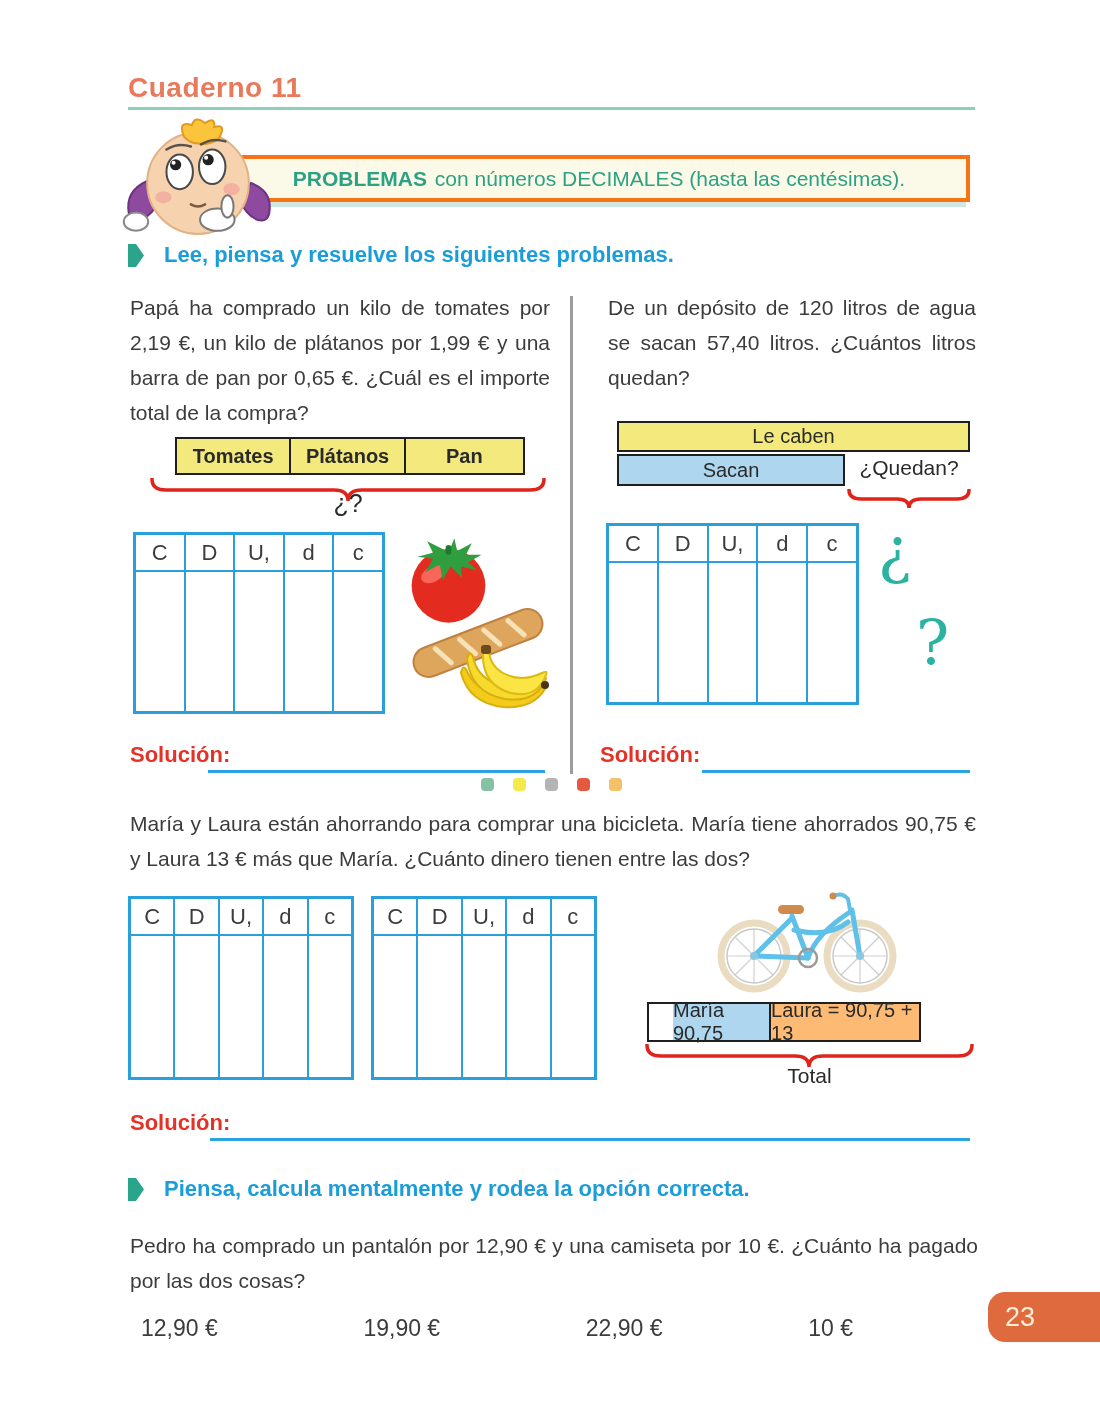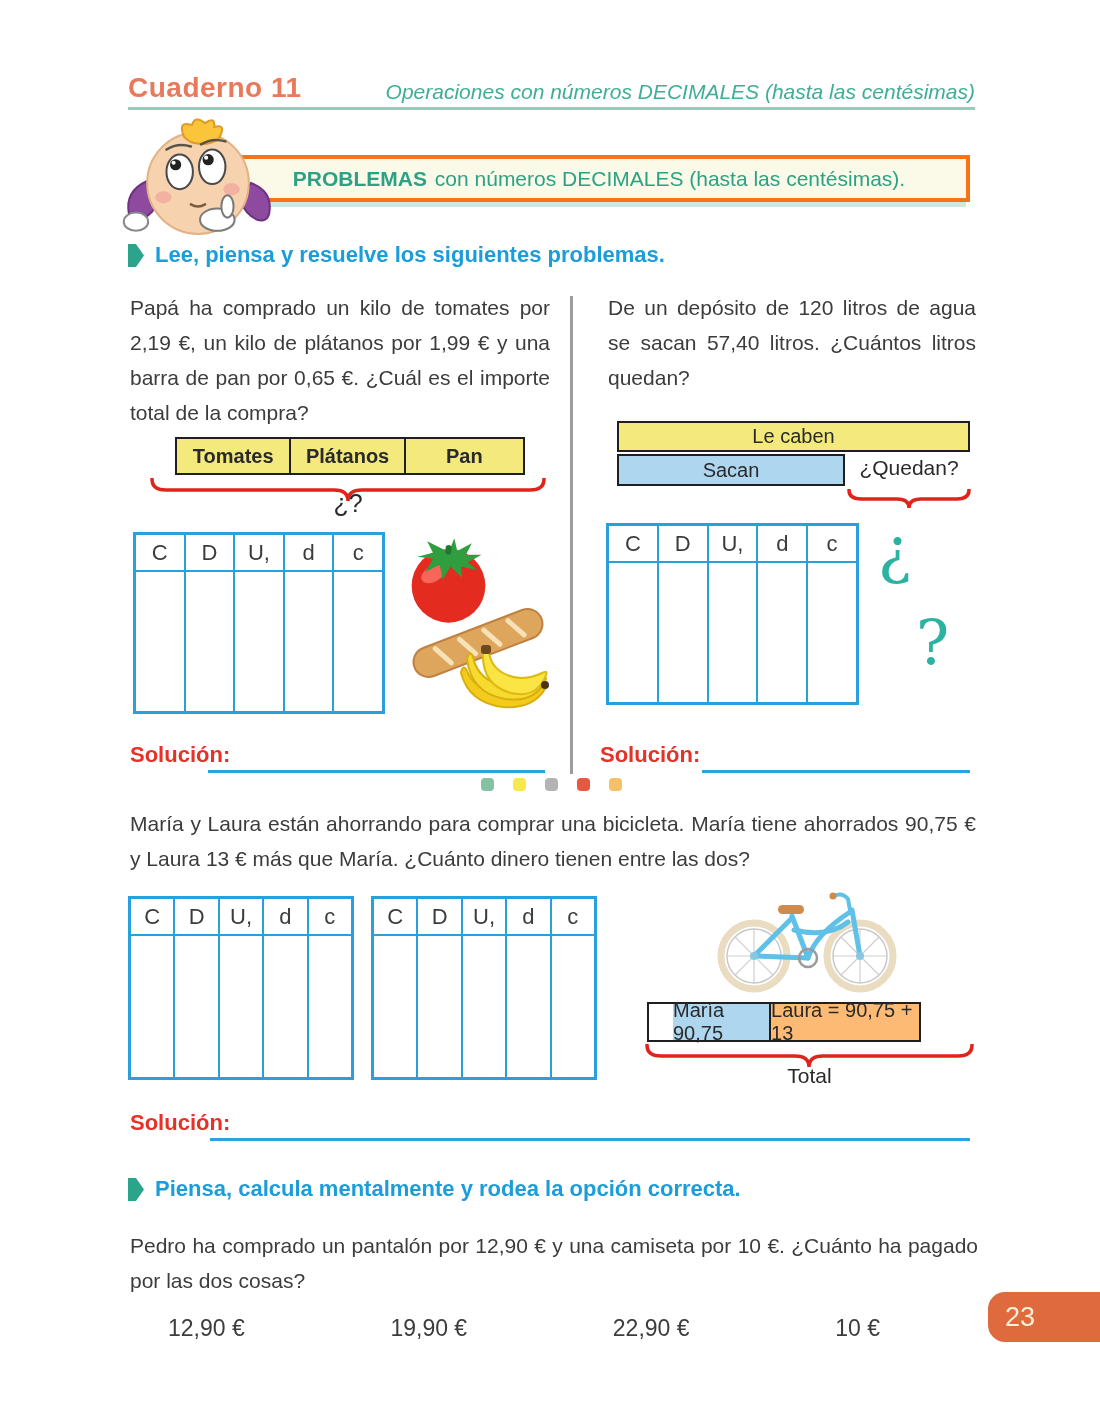--- a/index.html
+++ b/index.html
@@ -14,21 +14,21 @@
 
   
   .banner { position:absolute; left:228px; top:155px; width:742px; height:47px; background:#FBFAE8;
             border:4px solid #f97316; box-shadow:-4px 5px 0 rgba(130,195,170,.38);
             display:flex; align-items:center; justify-content:center; font-size:21px; color:#2CA184; }
   .banner b { font-weight:bold; margin-right:2px; }
   .banner span { white-space:pre-wrap; }
   .mascot { position:absolute; left:110px; top:118px; width:178px; height:122px; z-index:2; }
 
   
-  .sec-head { position:absolute; display:flex; align-items:center; gap:11px; }
+  .sec-head { position:absolute; display:flex; align-items:center; gap:20px; }
   .sec-head .txt { font-size:22px; font-weight:bold; color:#1B9DD9; }
   .arrow-ic { width:16px; height:23px; flex:0 0 auto; }
 
   .prob { position:absolute; font-size:21px; line-height:35px; text-align:justify; color:#3c3c3c; }
 
   .vdiv { position:absolute; left:570px; top:296px; width:3px; height:478px; background:#9C9C9C; }
 
   
   .strip { position:absolute; display:flex; border:2px solid #1f1f1f; }
   .strip .cell { display:flex; align-items:center; justify-content:center; font-size:20px; color:#2a2a2a; }
@@ -53,35 +53,34 @@
 
   
   .sol-label { position:absolute; font-size:22px; font-weight:bold; color:#E63127; }
   .sol-line { position:absolute; height:3px; background:#2AA3E0; }
 
   .dots { position:absolute; left:481px; top:778px; display:flex; gap:19px; }
   .dot { width:13px; height:13px; border-radius:4px; }
 
   .deco-q { position:absolute; font-family:"DejaVu Serif", serif; color:#2BB2A1; font-size:62px; line-height:1; }
 
-  .opts { position:absolute; left:168px; top:1315px; width:712px; display:flex; justify-content:space-between;text-align:right; }
+  .opts { position:absolute; left:141px; top:1315px; width:712px; display:flex; justify-content:space-between;text-align:right; }
   .opt { font-size:23px; color:#3c3c3c; }
 
   .page-badge { position:absolute; left:988px; top:1292px; width:112px; height:50px; background:#DF6A3D;
                 border-radius:17px 0 0 17px; color:#FBEFD8; font-size:27px; display:flex; align-items:center; padding-left:17px; }
 
   svg { display:block; }
 </style>
 </head>
 <body>
 
 <div class="page">
 
   <div class="hdr-title">Cuaderno 11</div>
-  <div class="hdr-sub">Operaciones con números DECIMALES (hasta las centésimas)</div>
   <div class="hdr-rule"></div>
 
   <svg class="mascot" viewBox="0 0 170 120">
     <path d="M34,62 Q12,72 16,94 Q18,103 28,100 Q40,95 46,80 Z" fill="#8E4A9E" stroke="#6D3380" stroke-width="2"></path>
     <path d="M136,64 Q158,72 154,94 Q152,103 142,100 Q131,95 126,82 Z" fill="#8E4A9E" stroke="#6D3380" stroke-width="2"></path>
     <ellipse cx="23" cy="102" rx="12" ry="9" fill="#fff" stroke="#8a8a8a" stroke-width="2"></ellipse>
     <circle cx="84" cy="64" r="50" fill="#F6D3AE" stroke="#E2B184" stroke-width="2"></circle>
     <path d="M70,18 Q64,2 78,7 Q81,-3 91,5 Q101,-2 100,9 Q113,5 104,21 Q94,27 84,25 Q76,25 70,18 Z" fill="#FBC53B" stroke="#E09A25" stroke-width="2"></path>
     <ellipse cx="66" cy="53" rx="13" ry="17" fill="#fff" stroke="#4a4a4a" stroke-width="2"></ellipse>
     <ellipse cx="98" cy="48" rx="13" ry="17" fill="#fff" stroke="#4a4a4a" stroke-width="2"></ellipse>

